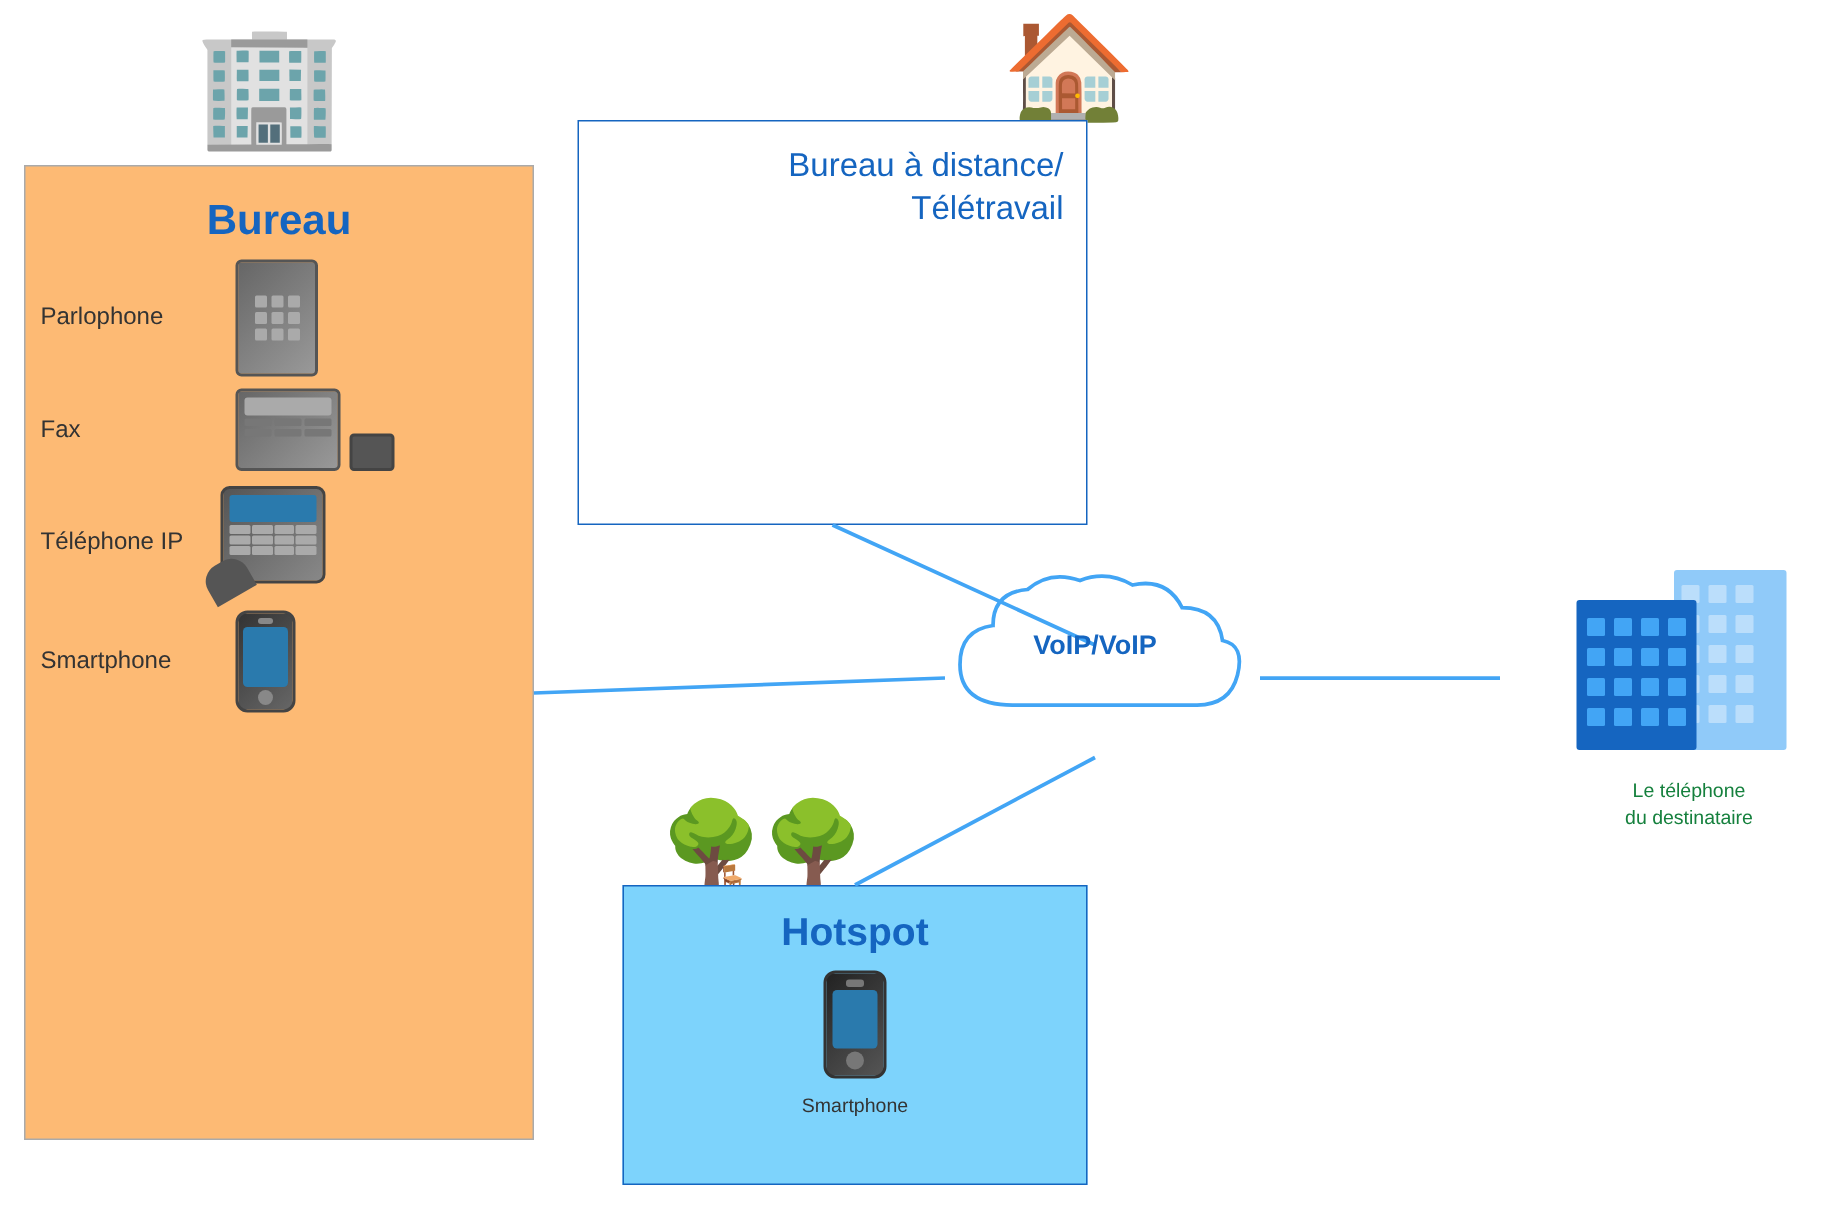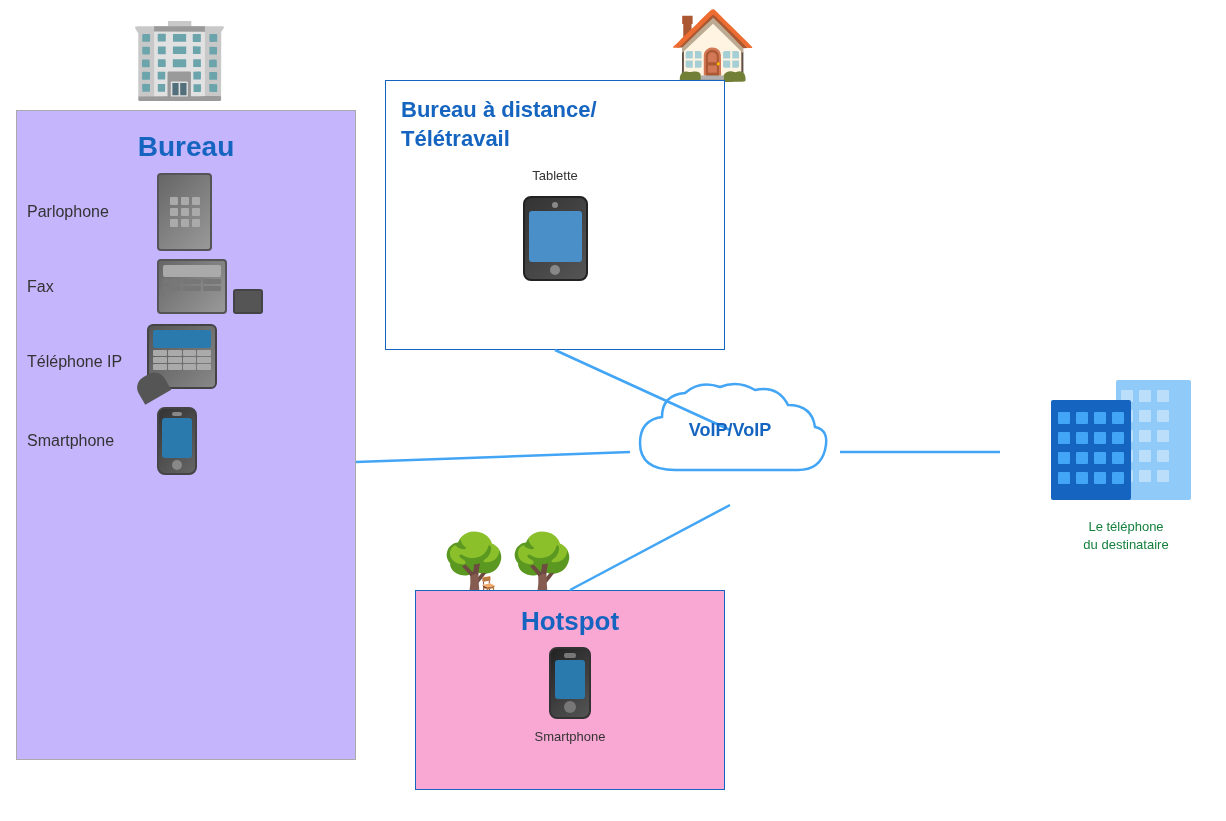--- a/index.html
+++ b/index.html
@@ -13,21 +13,21 @@
     }
 
     
     .bureau-box {
       position: absolute;
       left: 16px;
       top: 110px;
       width: 340px;
       height: 650px;
       border: 1.5px solid #aaa;
-      background: #c4b5fd;
+      background: #fdba74;
       padding: 10px;
     }
     .bureau-title {
       color: #1565c0;
       font-size: 28px;
       font-weight: bold;
       text-align: center;
       margin-top: 10px;
       margin-bottom: 10px;
     }
@@ -58,22 +58,22 @@
       top: 80px;
       width: 340px;
       height: 270px;
       border: 1.5px solid #1565c0;
       background: #fff;
       padding: 15px;
     }
     .remote-title {
       color: #1565c0;
       font-size: 22px;
-      font-weight: bold;
-      text-align: left;
+      font-weight: normal;
+      text-align: right;
       margin-bottom: 15px;
       line-height: 1.3;
     }
     .remote-items {
       display: flex;
       justify-content: space-around;
       align-items: flex-end;
     }
     .remote-item {
       display: flex;
@@ -95,21 +95,21 @@
     }
 
     
     .hotspot-box {
       position: absolute;
       left: 415px;
       top: 590px;
       width: 310px;
       height: 200px;
       border: 1.5px solid #1565c0;
-      background: #f9a8d4;
+      background: #7dd3fc;
       padding: 15px;
     }
     .hotspot-title {
       color: #1565c0;
       font-size: 26px;
       font-weight: bold;
       text-align: center;
       margin-bottom: 10px;
     }
     .hotspot-items {
@@ -270,30 +270,20 @@
 </div>
 
 <div class="house-icon">🏠</div>
 
 <div class="remote-box">
   <div class="remote-title">
     <span style="white-space:pre-line;">Bureau à distance/
 Télétravail</span>
   </div>
   <div class="remote-items">
-    <div class="remote-item">
-      <span class="remote-item-label">Tablette</span>
-      <div style="margin-top:8px;">
-        <div style="width:65px;height:85px;background:linear-gradient(135deg,#333,#555);border-radius:8px;border:2px solid #222;padding:4px;display:flex;flex-direction:column;align-items:center;gap:3px;">
-          <div style="width:6px;height:6px;background:#888;border-radius:50%;"></div>
-          <div style="width:100%;flex:1;background:#4a8fc7;border-radius:3px;"></div>
-          <div style="width:10px;height:10px;background:#888;border-radius:50%;"></div>
-        </div>
-      </div>
-    </div>
   </div>
 </div>
 
 <div class="trees-icon" style="position:absolute;left:440px;top:530px;font-size:55px;">🌳🌳</div>
 <div style="position:absolute;left:477px;top:575px;font-size:18px;">🪑</div>
 
 <div class="hotspot-box">
   <div class="hotspot-title">Hotspot</div>
   <div class="hotspot-items">
     <div class="hotspot-item">

